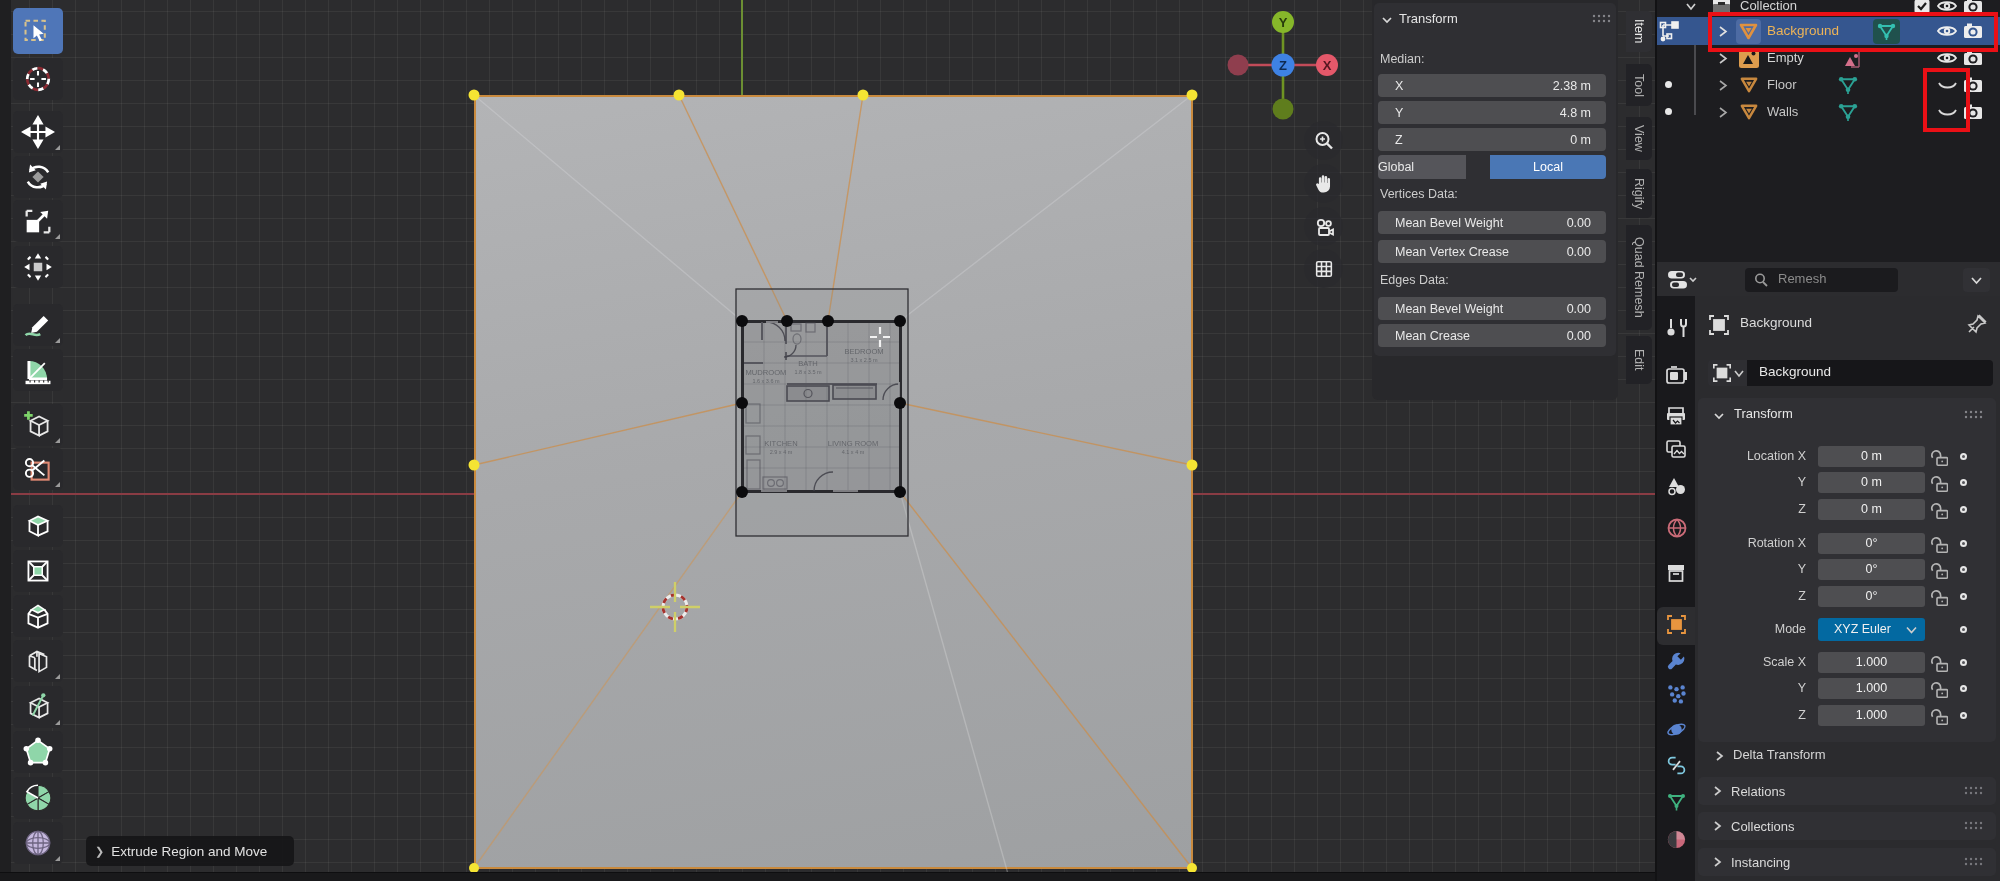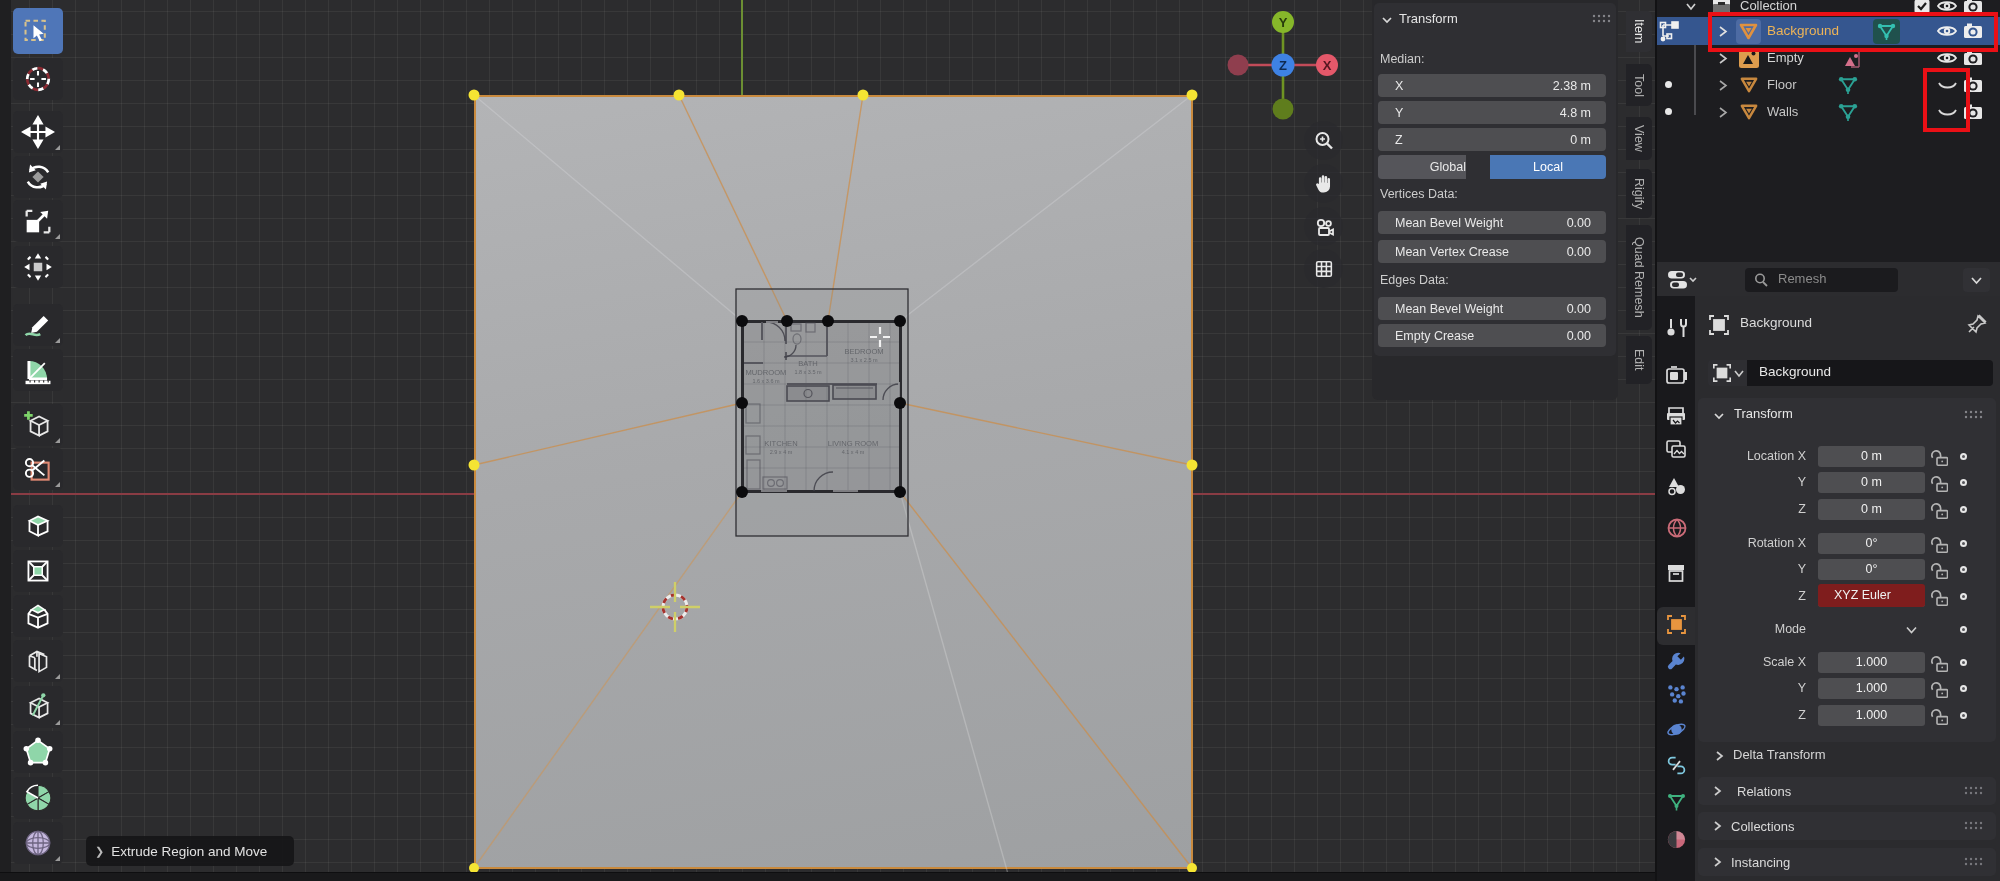--- a/index.html
+++ b/index.html
@@ -428,38 +428,38 @@
         <span style="margin-left:auto;margin-right:15px">2.38 m</span>
       </div>
     <div class="nprow" style="top:98px">
         <span style="margin-left:17px">Y</span>
         <span style="margin-left:auto;margin-right:15px">4.8 m</span>
       </div>
     <div class="nprow" style="top:125px">
         <span style="margin-left:17px">Z</span>
         <span style="margin-left:auto;margin-right:15px">0 m</span>
       </div>
-    <div class="abs" style="left:4px;top:152px;width:88px;height:24px;background:#55555a;border-radius:4px 0 0 4px;color:#eaeaea;font-size:12.5px;text-align:right;line-height:24px">Global</div>
+    <div class="abs" style="left:4px;top:152px;width:88px;height:24px;background:#55555a;border-radius:4px 0 0 4px;color:#eaeaea;font-size:12.5px;text-align:left;line-height:24px">Global</div>
     <div class="abs" style="left:116px;top:152px;width:116px;height:24px;background:#4a77b5;border-radius:0 4px 4px 0;color:#fff;font-size:12.5px;text-align:center;line-height:24px">Local</div>
     <div class="nplab" style="left:6px;top:184px">Vertices Data:</div>
     <div class="nprow" style="top:208px">
         <span style="margin-left:17px">Mean Bevel Weight</span>
         <span style="margin-left:auto;margin-right:15px">0.00</span>
       </div>
     <div class="nprow" style="top:237px">
         <span style="margin-left:17px">Mean Vertex Crease</span>
         <span style="margin-left:auto;margin-right:15px">0.00</span>
       </div>
     <div class="nplab" style="left:6px;top:270px">Edges Data:</div>
     <div class="nprow" style="top:294px">
         <span style="margin-left:17px">Mean Bevel Weight</span>
         <span style="margin-left:auto;margin-right:15px">0.00</span>
       </div>
     <div class="nprow" style="top:321px">
-        <span style="margin-left:17px">Empty Crease</span>
+        <span style="margin-left:17px">Mean Crease</span>
         <span style="margin-left:auto;margin-right:15px">0.00</span>
       </div>
   </div>
 </div>
 <div class="ntab active" style="top:11px;height:41px">Item</div>
 <div class="ntab" style="top:64px;height:42px">Tool</div>
 <div class="ntab" style="top:117px;height:43px">View</div>
 <div class="ntab" style="top:169px;height:49px">Rigify</div>
 <div class="ntab" style="top:225px;height:105px">Quad Remesh</div>
 <div class="ntab" style="top:336px;height:48px">Edit</div>
@@ -782,21 +782,21 @@
 <div class="plab" style="left:1696px;top:622px">Mode</div>
 <div class="plab" style="left:1696px;top:655px">Scale X</div>
 <div class="plab" style="left:1696px;top:681px">Y</div>
 <div class="plab" style="left:1696px;top:708px">Z</div>
 <div class="pfield" style="top:446px">0 m</div>
 <div class="pfield" style="top:472px">0 m</div>
 <div class="pfield" style="top:499px">0 m</div>
 <div class="pfield" style="top:533px">0°</div>
 <div class="pfield" style="top:559px">0°</div>
 <div class="pfield" style="top:586px">0°</div>
-<div class="pfield" style="top:584px;height:23px;line-height:23px;background:#7f1d1d;text-align:left;padding-left:16px">XYZ Euler</div>
+<div class="pfield" style="top:618px;height:23px;line-height:23px;background:#0369a1;text-align:left;padding-left:16px">XYZ Euler</div>
 <svg class="abs" style="left:1905px;top:626px" width="13" height="9" viewBox="0 0 13 9">
     <path d="M2,1.5 L6.5,6.5 L11,1.5" stroke="#cdcdcd" stroke-width="1.6" fill="none"></path>
   </svg>
 <div class="pfield" style="top:652px">1.000</div>
 <div class="pfield" style="top:678px">1.000</div>
 <div class="pfield" style="top:705px">1.000</div>
 
 <svg class="abs" style="left:1930px;top:448px" width="18" height="18" viewBox="0 0 18 18">
     <use href="#lockicon"></use>
   </svg>
@@ -835,21 +835,21 @@
 <div class="pdot" style="top:685px"></div>
 <div class="pdot" style="top:712px"></div>
 <svg class="abs" style="left:1714px;top:749px" width="12" height="14" viewBox="0 0 12 14">
     <path d="M3,3 L8,7 L3,11" stroke="#cdcdcd" stroke-width="1.7" fill="none"></path>
   </svg>
 <div class="abs" style="left:1733px;top:747px;color:#d6d6d6;font-size:13px">Delta Transform</div>
 <div class="pbar" style="top:777px">
     <svg style="margin-left:14px" width="12" height="14" viewBox="0 0 12 14">
       <path d="M3,3 L8,7 L3,11" stroke="#cdcdcd" stroke-width="1.7" fill="none"></path>
     </svg>
-    <span style="margin-left:13px">Relations</span>
+    <span style="margin-left:7px">Relations</span>
     <svg style="margin-left:auto;margin-right:12px" width="20" height="10" viewBox="0 0 20 10">
       <g fill="#77777c">
         <circle cx="2" cy="2" r="1.2"></circle>
         <circle cx="7" cy="2" r="1.2"></circle>
         <circle cx="12" cy="2" r="1.2"></circle>
         <circle cx="17" cy="2" r="1.2"></circle>
         <circle cx="2" cy="7" r="1.2"></circle>
         <circle cx="7" cy="7" r="1.2"></circle>
         <circle cx="12" cy="7" r="1.2"></circle>
         <circle cx="17" cy="7" r="1.2"></circle>

